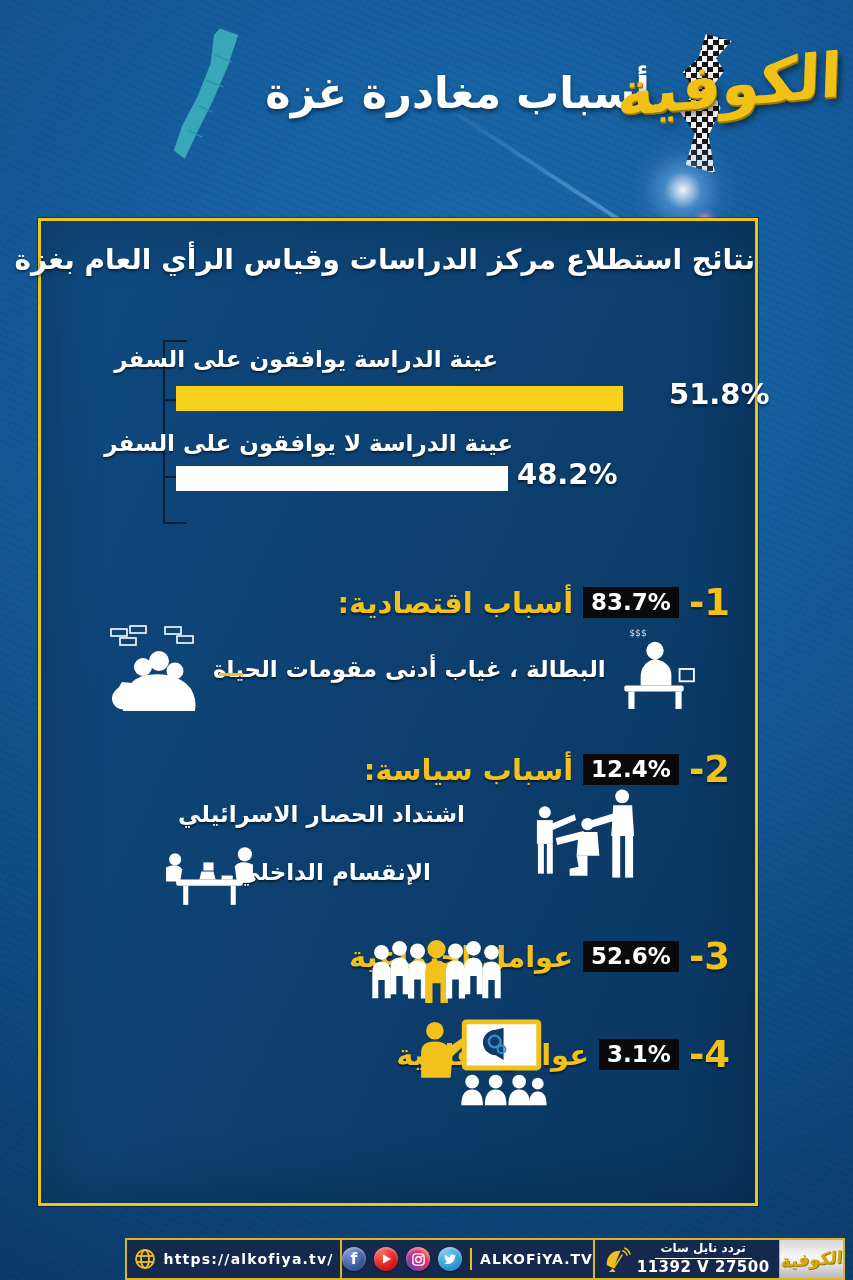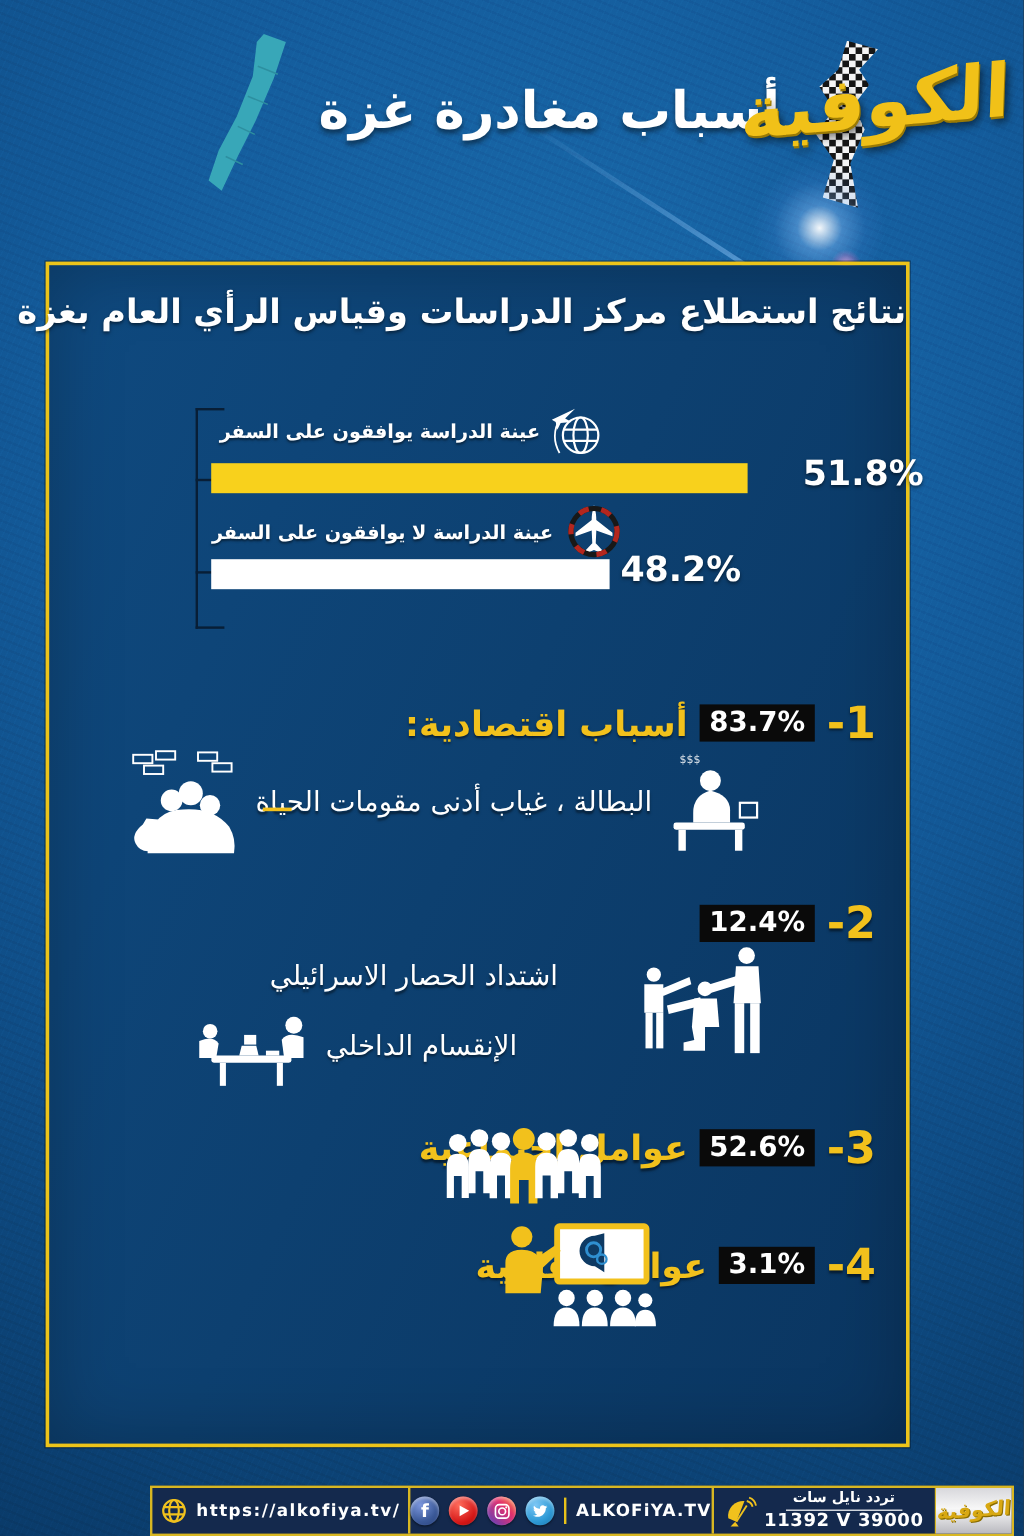--- a/index.html
+++ b/index.html
@@ -35,34 +35,34 @@
   .panel{position:absolute;left:38px;top:218px;width:720px;height:988px;border:3px solid #ecc41a;
     background:linear-gradient(115deg,#0f4a80 0%,#0d4070 48%,#0a3560 100%);
     box-shadow:0 0 0 1px rgba(0,0,0,.35), inset 0 0 60px rgba(0,0,0,.25);}
   .panel-title{position:absolute;left:0;right:0;top:22px;text-align:center;direction:rtl;color:#fff;
     font-size:28px;font-weight:bold;white-space:nowrap;text-shadow:0 2px 3px rgba(0,0,0,.5);}
 
   
   .bracket-v{position:absolute;left:122px;top:119px;width:2px;height:184px;background:#081e36;}
   .tick{position:absolute;left:122px;width:24px;height:2px;background:#081e36;}
   .bar-row-label{position:absolute;display:flex;align-items:center;gap:8px;direction:rtl;color:#fff;
-    font-weight:bold;font-size:16px;white-space:nowrap;text-shadow:0 2px 2px rgba(0,0,0,.5);}
+    font-weight:bold;font-size:23px;white-space:nowrap;text-shadow:0 2px 2px rgba(0,0,0,.5);}
   .bar{position:absolute;height:25px;}
   .bar.yellow{background:#f8d11c;}
   .bar.white{background:#ffffff;}
   .bar-value{position:absolute;color:#fff;font-size:29px;font-weight:bold;direction:ltr;text-shadow:0 2px 3px rgba(0,0,0,.5);}
 
   
   .reason-head{position:absolute;display:flex;align-items:center;gap:10px;direction:rtl;white-space:nowrap;}
   .reason-num{color:#f2c11c;font-size:37px;font-weight:bold;direction:rtl;unicode-bidi:bidi-override;text-shadow:0 2px 2px rgba(0,0,0,.5);}
   .reason-pct{background:#0a0a0a;color:#fff;font-size:23px;font-weight:bold;direction:ltr;unicode-bidi:embed;
     padding:2px 8px;line-height:1.2;}
   .reason-label{color:#f2c11c;font-size:29px;font-weight:bold;text-shadow:0 2px 2px rgba(0,0,0,.5);margin-left:16px;}
   .desc-row{position:absolute;display:flex;align-items:center;gap:6px;direction:rtl;}
-  .desc-text{color:#fff;font-size:23px;font-weight:normal;white-space:nowrap;direction:rtl;text-shadow:0 2px 2px rgba(0,0,0,.5);}
+  .desc-text{color:#fff;font-size:23px;font-weight:bold;white-space:nowrap;direction:rtl;text-shadow:0 2px 2px rgba(0,0,0,.5);}
   .u-dash{position:absolute;width:24px;height:3px;background:#f2c11c;}
 
   
   .footer{position:absolute;left:125px;top:1238px;width:720px;height:42px;border:2px solid #d8b722;
     background:#14294d;display:flex;align-items:stretch;}
   .fcell{display:flex;align-items:center;justify-content:center;gap:8px;}
   .fdiv{width:2px;background:#d8b722;}
   .url-text{color:#fff;font-size:14px;font-weight:bold;letter-spacing:1.2px;direction:ltr;white-space:nowrap;}
   .chan-text{color:#fff;font-size:14px;font-weight:bold;letter-spacing:1px;direction:ltr;white-space:nowrap;}
   .social{width:24px;height:24px;border-radius:50%;display:flex;align-items:center;justify-content:center;
@@ -171,20 +171,21 @@
           <path d="M12 62 q-10 8 -6 16 q4 8 14 6 q8 -2 8 -10 q0 -6 -6 -10 l3 -6 l-10 -1 Z" fill="#fff"></path>
         </svg>
       </div>
       <div class="u-dash" style="left:178px;top:452px;"></div>
     </div>
 
     <div>
       <div class="reason-head" style="right:25px;top:527px;">
         <span class="reason-num">2-</span>
         <span class="reason-pct">12.4%</span>
+        <span class="reason-label">أسباب سياسة:</span>
       </div>
       <svg style="position:absolute;left:487px;top:563px;" width="114" height="100" viewBox="0 0 115 100">
         <g fill="#fff">
           <circle cx="95" cy="12" r="7"></circle>
           <path d="M86 21 L105 21 L107 52 L84 52 Z"></path>
           <rect x="85" y="52" width="8" height="42"></rect>
             <rect x="98" y="52" width="8" height="42"></rect>
           <path d="M58 38 L90 28 L92 35 L60 45 Z"></path>
           <circle cx="60" cy="40" r="6.2"></circle>
           <path d="M51 48 L70 48 L72 72 L49 72 Z"></path>
@@ -312,21 +313,21 @@
         <path d="M3 20 A13 13 0 0 1 17 5 L10 23 Z" fill="#f0c11d"></path>
         <line x1="10" y1="23" x2="19" y2="9" stroke="#f0c11d" stroke-width="1.6"></line>
         <path d="M9 23 l3 4 h-7 z" fill="#f0c11d"></path>
         <g stroke="#f0c11d" stroke-width="1.6" fill="none">
           <path d="M19 5 q4 1 5 5"></path>
             <path d="M21 2 q5 1.5 6 7"></path>
         </g>
       </svg>
       <span class="sat-col">
         <span class="sat-label">تردد نايل سات</span>
-        <span class="freq">11392 V 39000</span>
+        <span class="freq">11392 V 27500</span>
       </span>
     </div>
     <div class="fdiv"></div>
     <div class="fcell logo-cell" style="width:66px;">
       <span class="footer-logo-text">الكوفية</span>
     </div>
   </div>
 
 </div>
 

